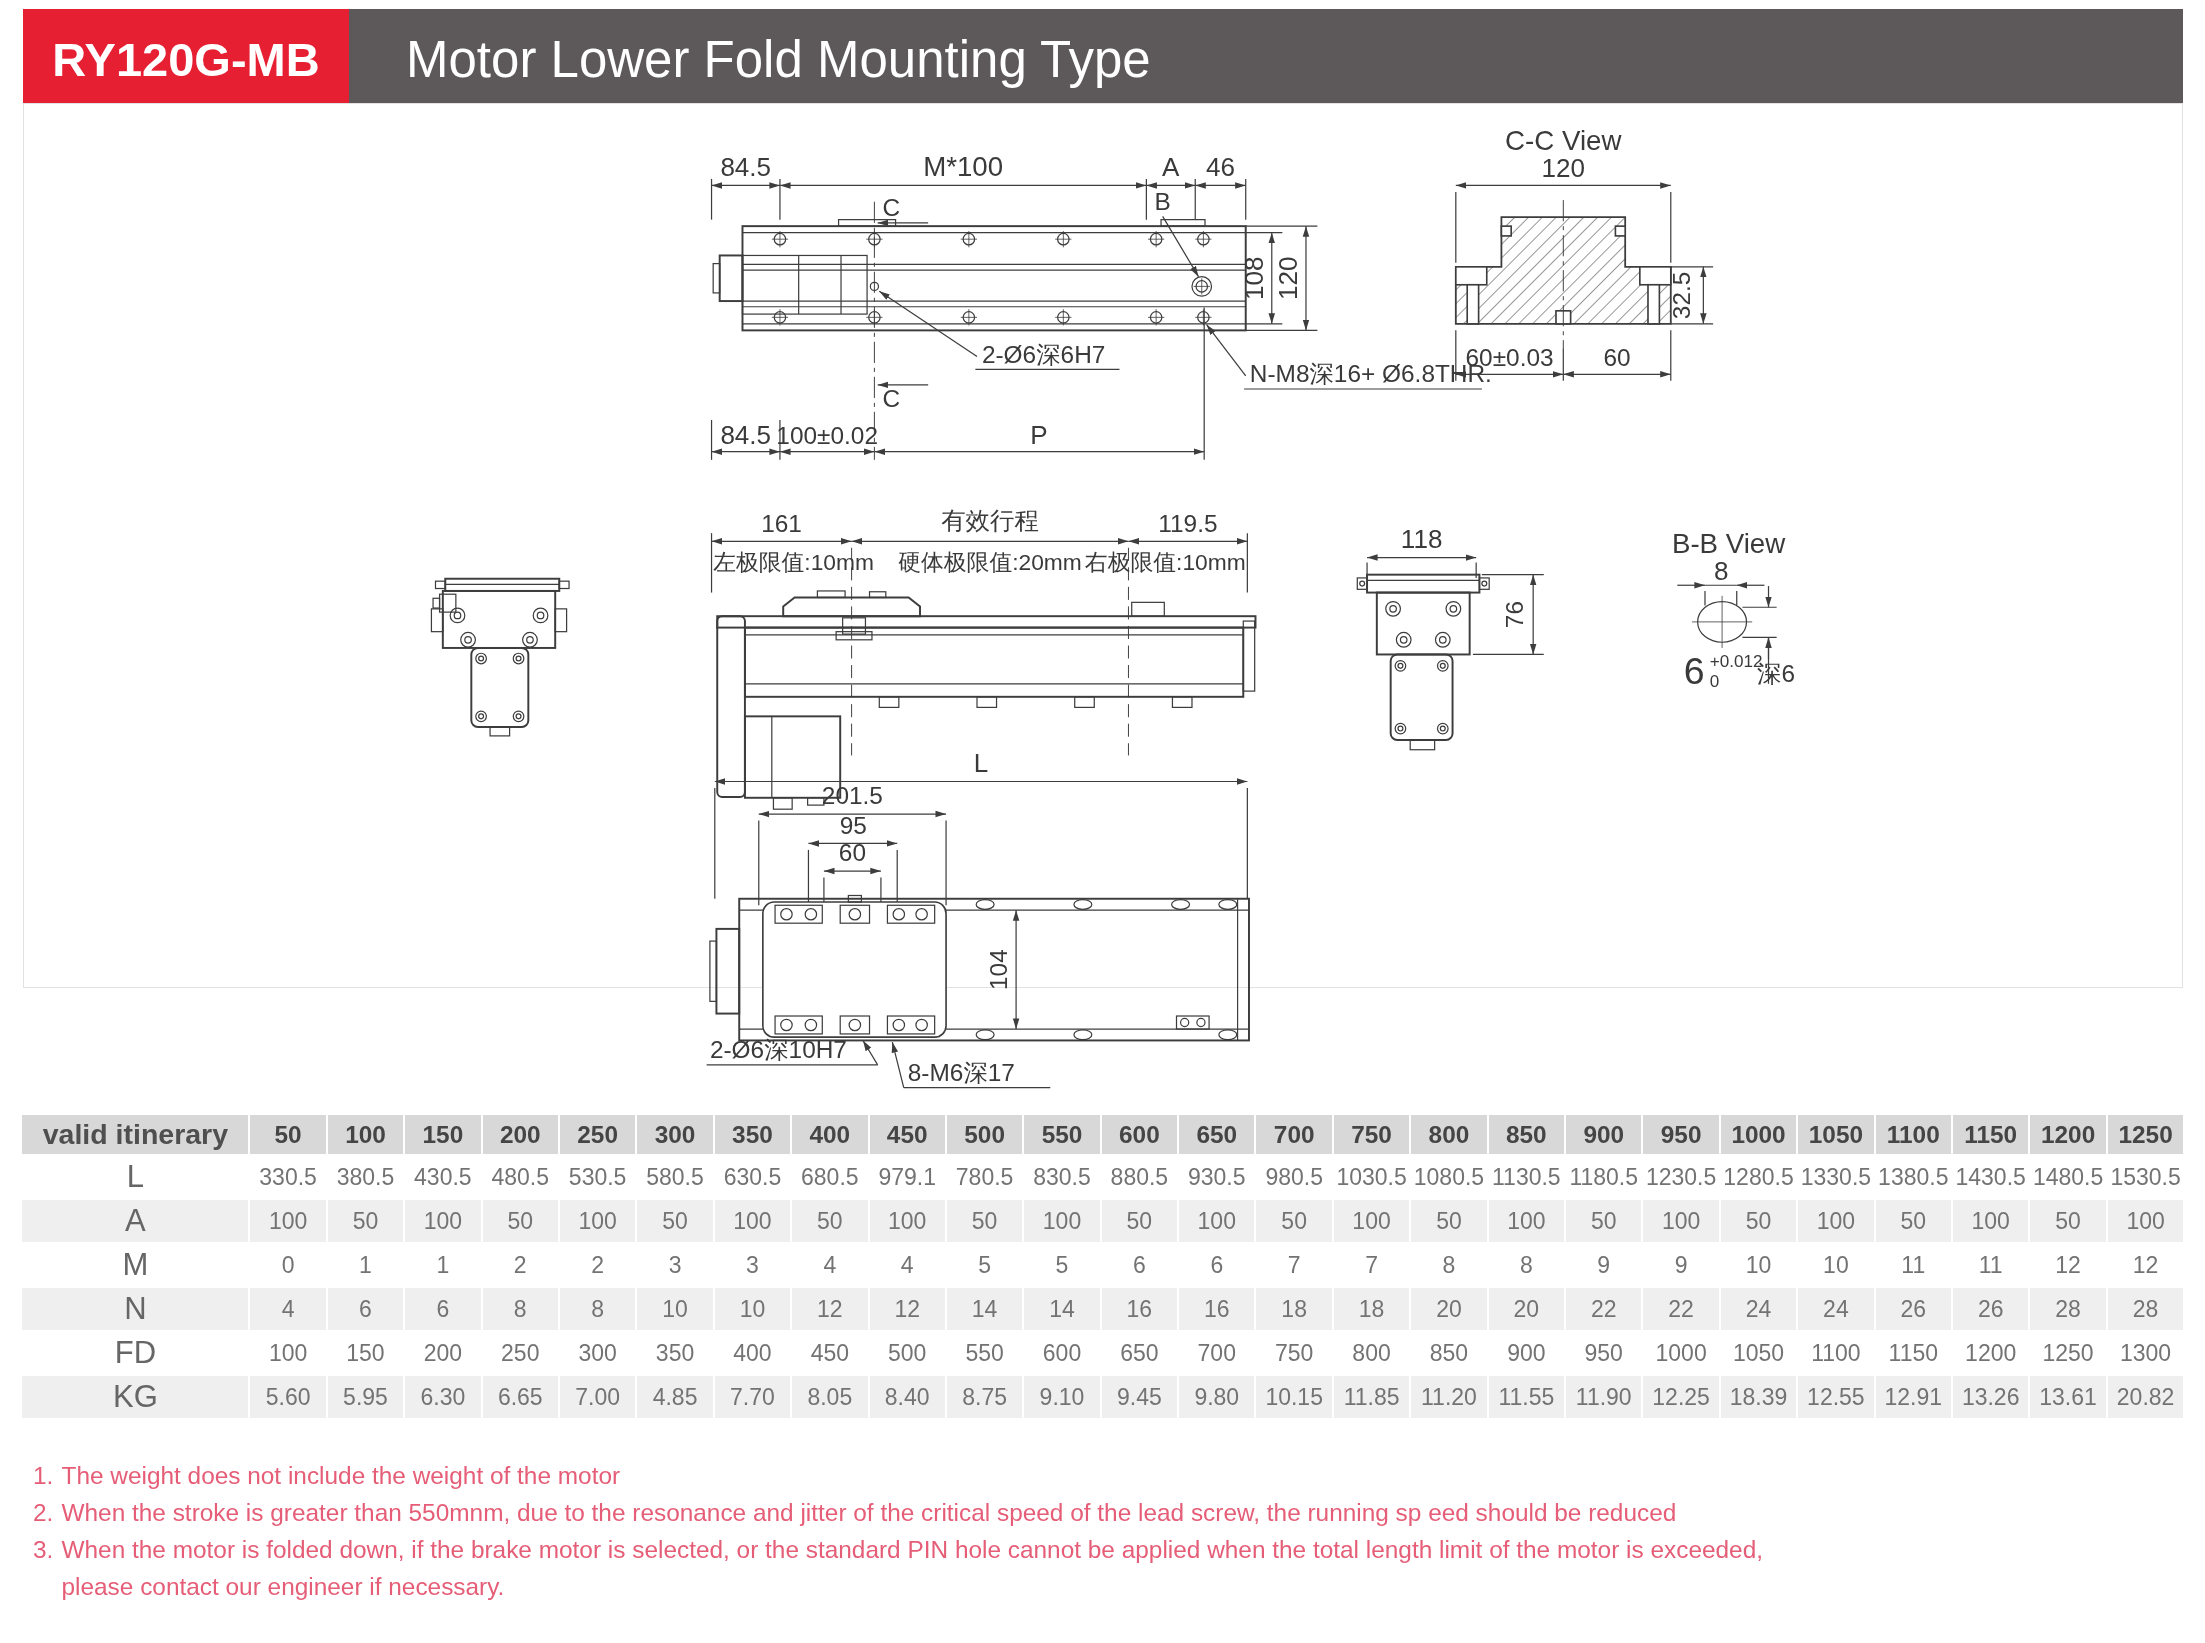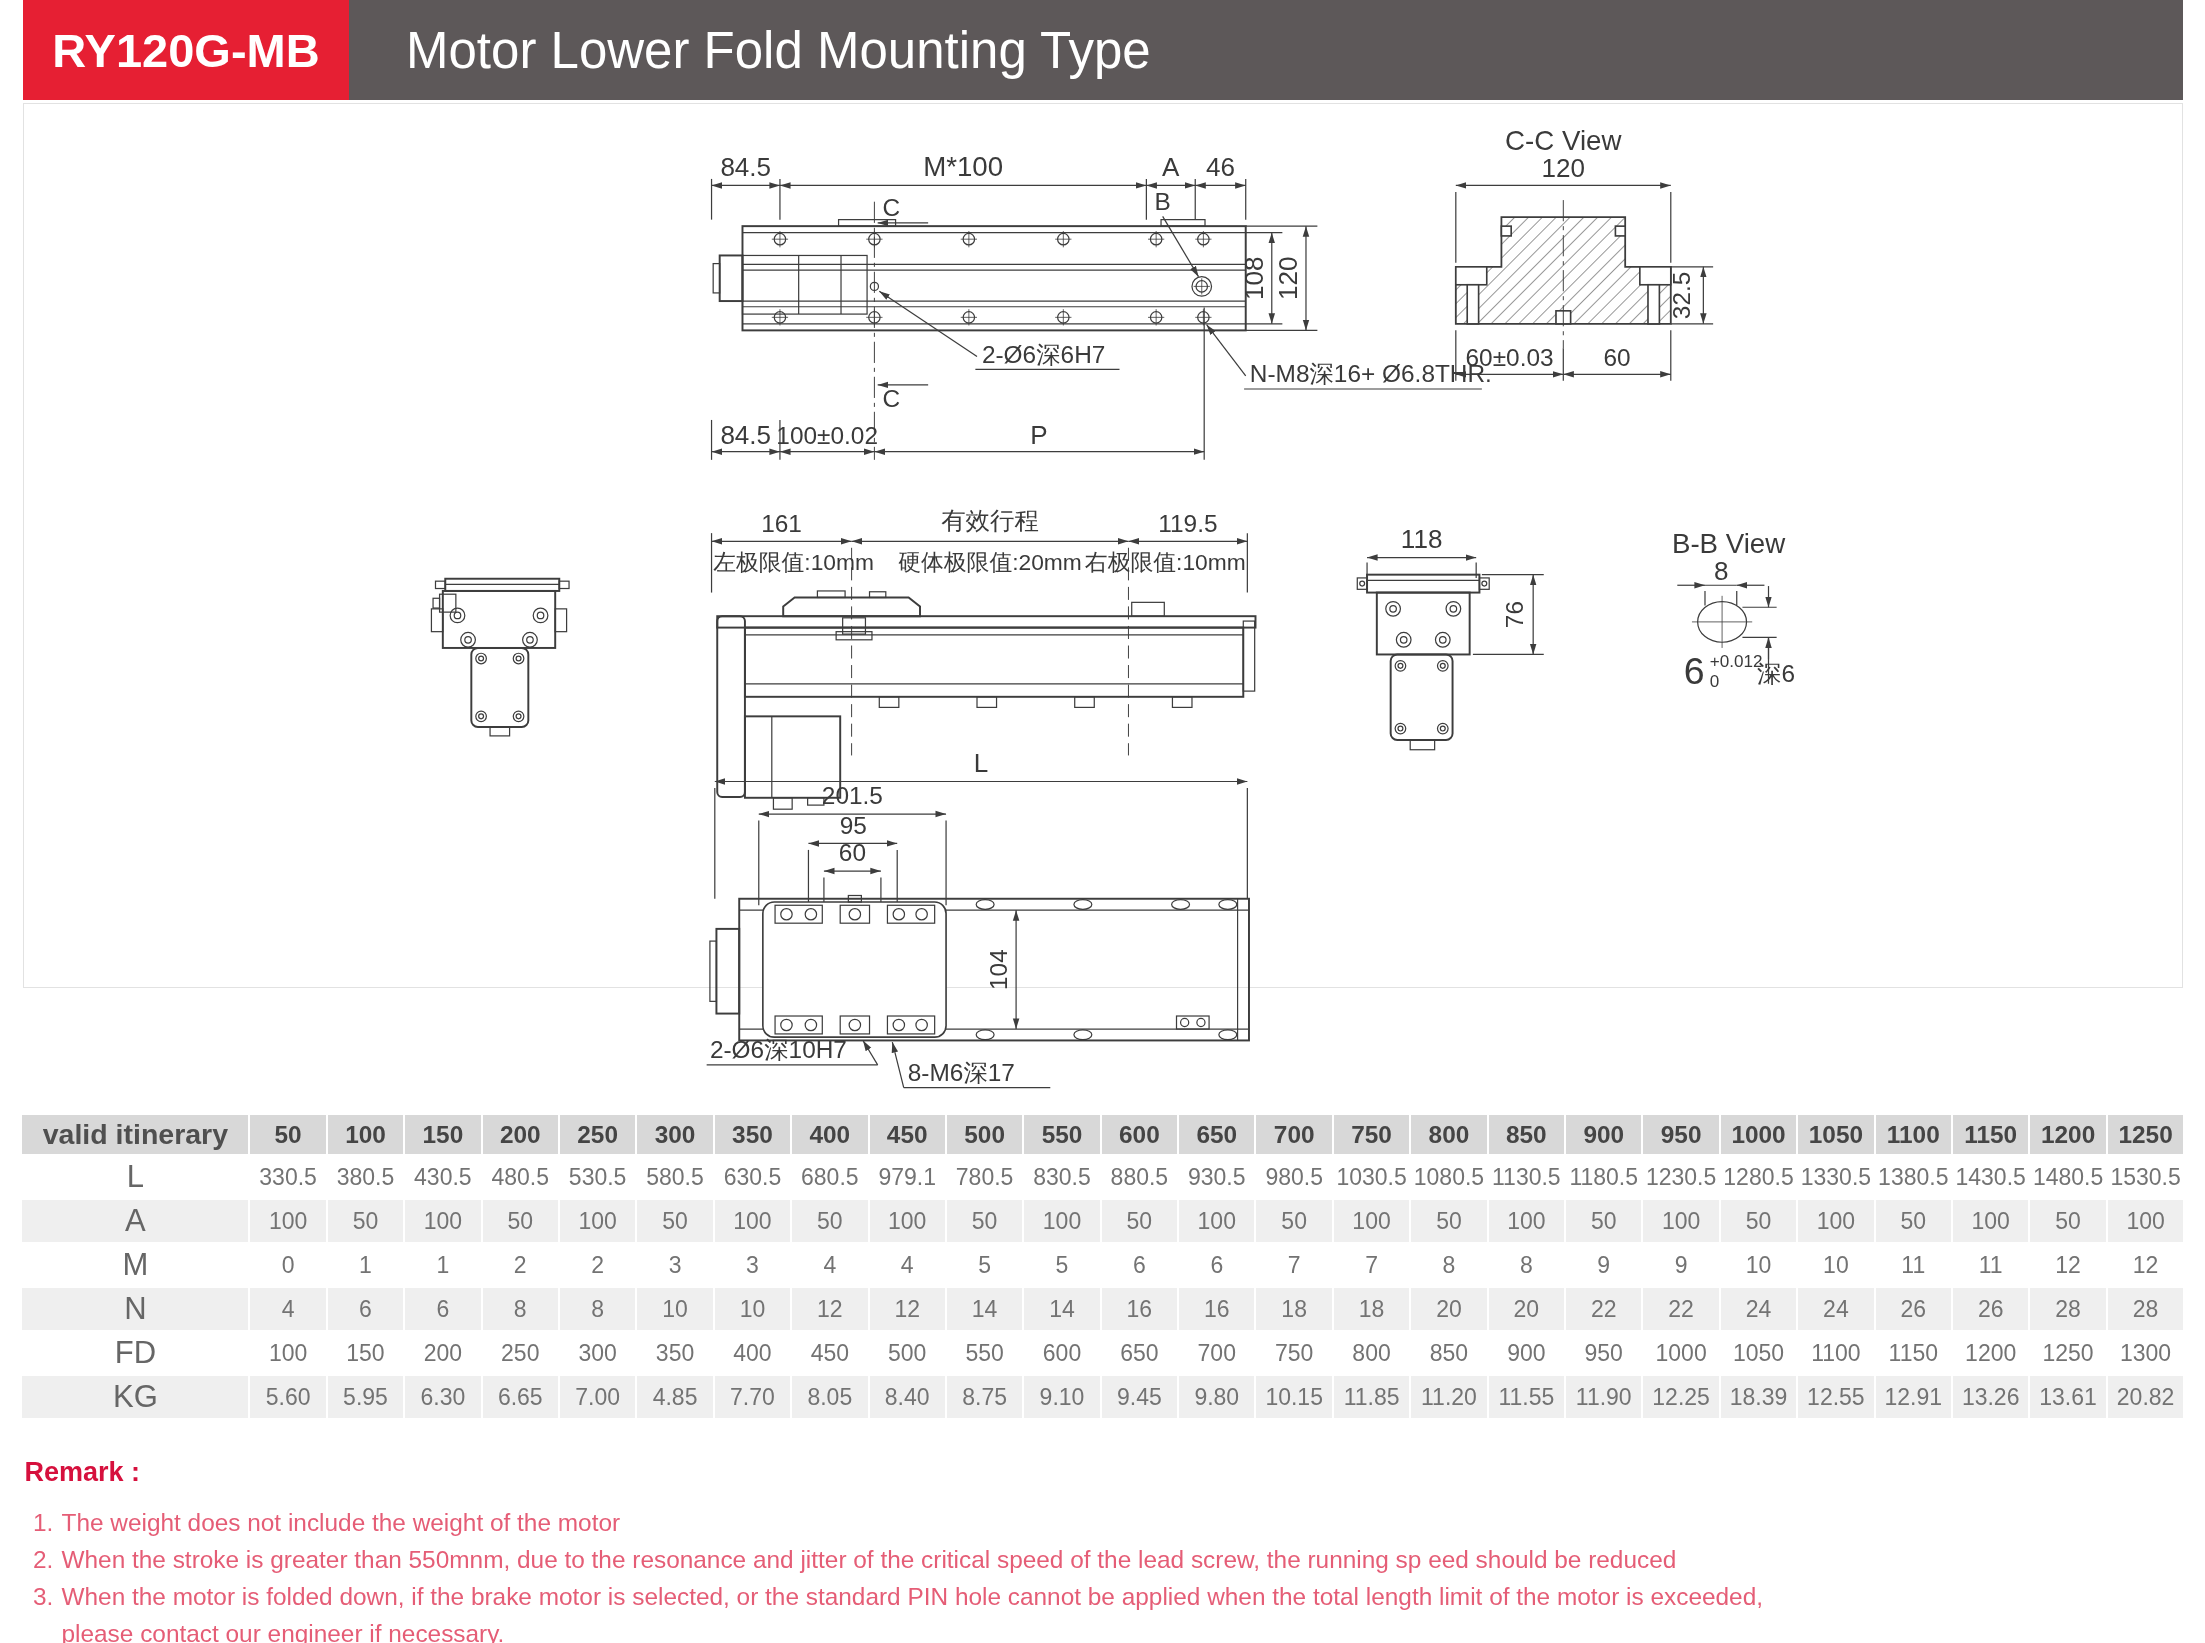--- a/index.html
+++ b/index.html
@@ -1,19 +1,19 @@
 <!DOCTYPE html>
 <html style="font-size:13px"><head>
 <meta charset="utf-8">
 <style>
   html,body{margin:0;padding:0;background:#fff;}
   .page{position:relative;width:2205px;height:1644px;background:#fff;overflow:hidden;
         font-family:"Liberation Sans",sans-serif;}
   
-  .topbar{position:absolute;left:23px;top:0;width:2160px;height:100px;display:flex;}
+  .topbar{position:absolute;left:23px;top:9px;width:2160px;height:100px;display:flex;}
   .badge{width:326px;height:100%;background:#e61f33;color:#fff;display:flex;
          align-items:center;justify-content:center;font-size:47px;font-weight:700;}
   .titlebar{flex:1;background:#5d5859;color:#fff;display:flex;align-items:center;
             font-size:51px;font-weight:400;padding-left:57px;}
   
   .panel{position:absolute;left:23px;top:103px;width:2160px;height:885px;
          border:1.6px solid #e2e2e2;box-sizing:border-box;background:#fff;}
   svg text{font-family:"Liberation Sans",sans-serif;fill:#3a3a3a;}
   .t28{font-size:28px}.t30{font-size:30px}.t32{font-size:32px}.t34{font-size:34px}
   .t44{font-size:46px}.t20{font-size:21px}
@@ -570,21 +570,20 @@
           <td>12.55</td>
           <td>12.91</td>
           <td>13.26</td>
           <td>13.61</td>
           <td>20.82</td>
         </tr>
       </tbody>
   </table>
 
   <div class="remark">
-    <div class="remark-title">Remark :</div>
     <div class="r-item">
       <span class="r-num">1.</span>
       <span>The weight does not include the weight of the motor</span>
     </div>
     <div class="r-item">
       <span class="r-num">2.</span>
       <span>When the stroke is greater than 550mnm, due to the resonance and jitter of the critical speed of the lead screw, the running sp eed should be reduced</span>
     </div>
     <div class="r-item">
       <span class="r-num">3.</span>

